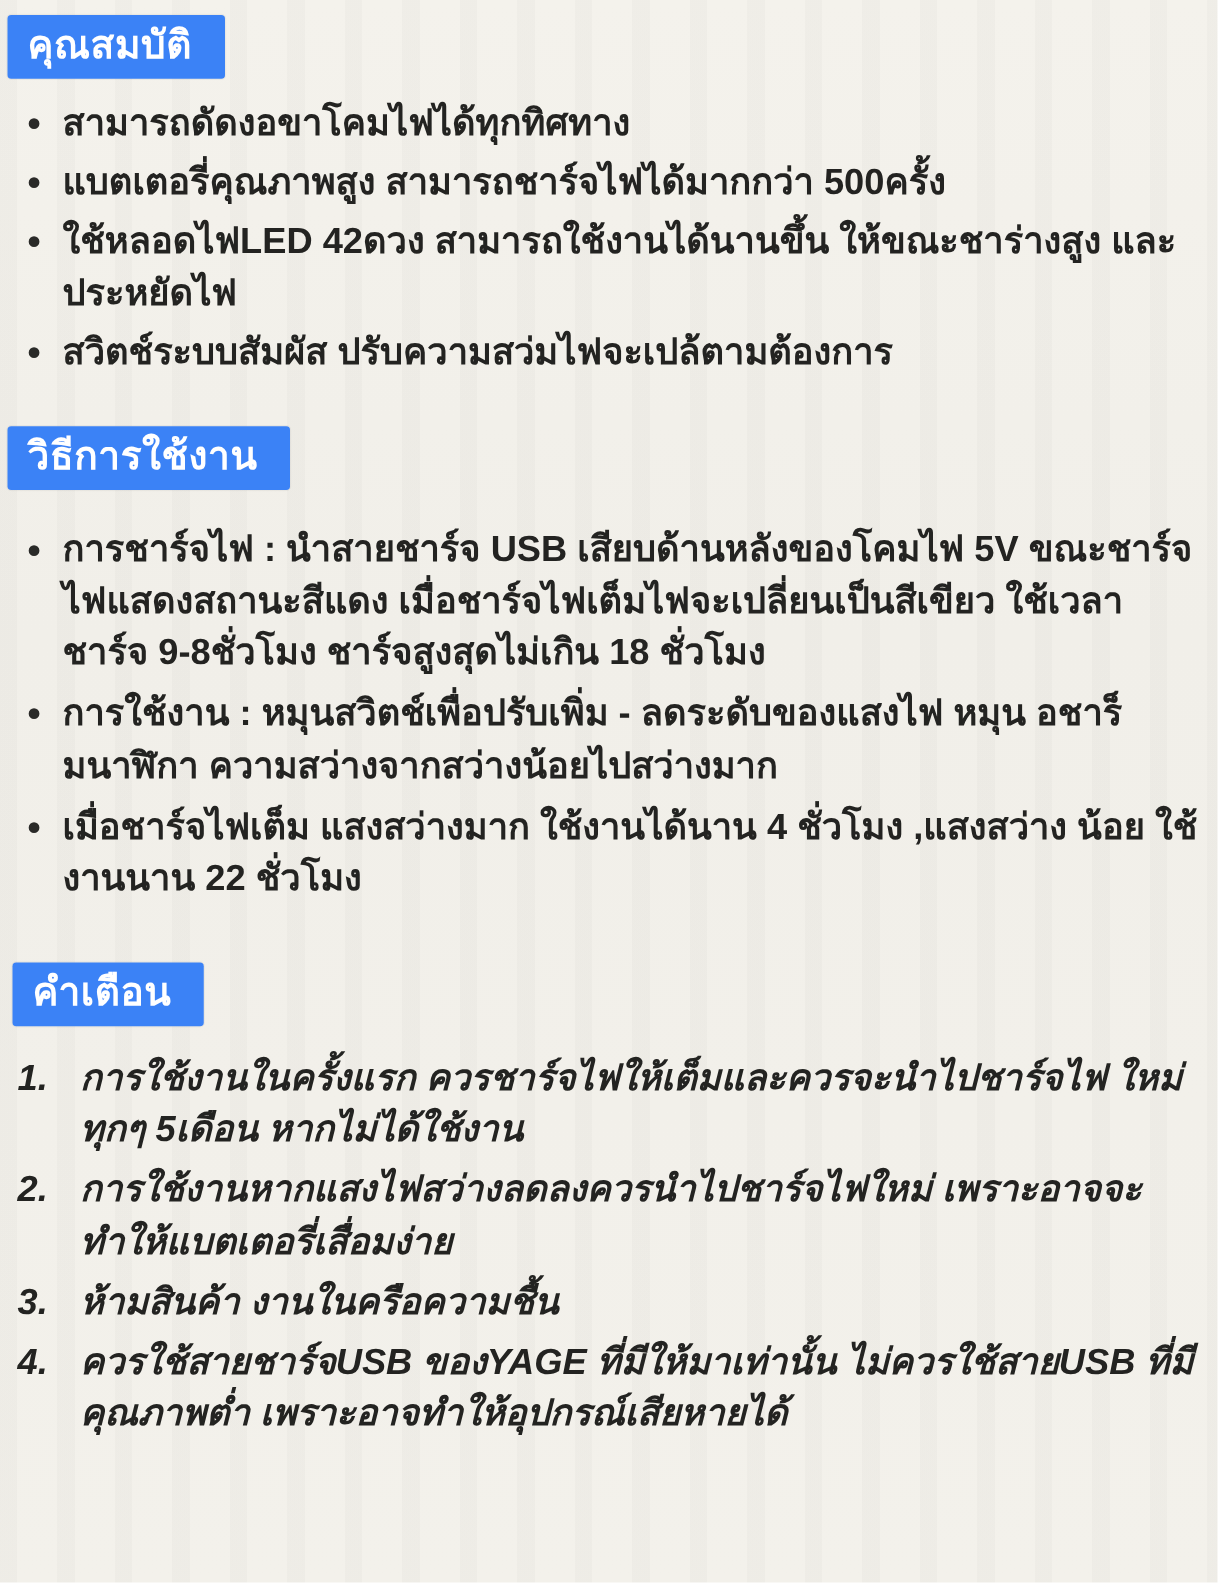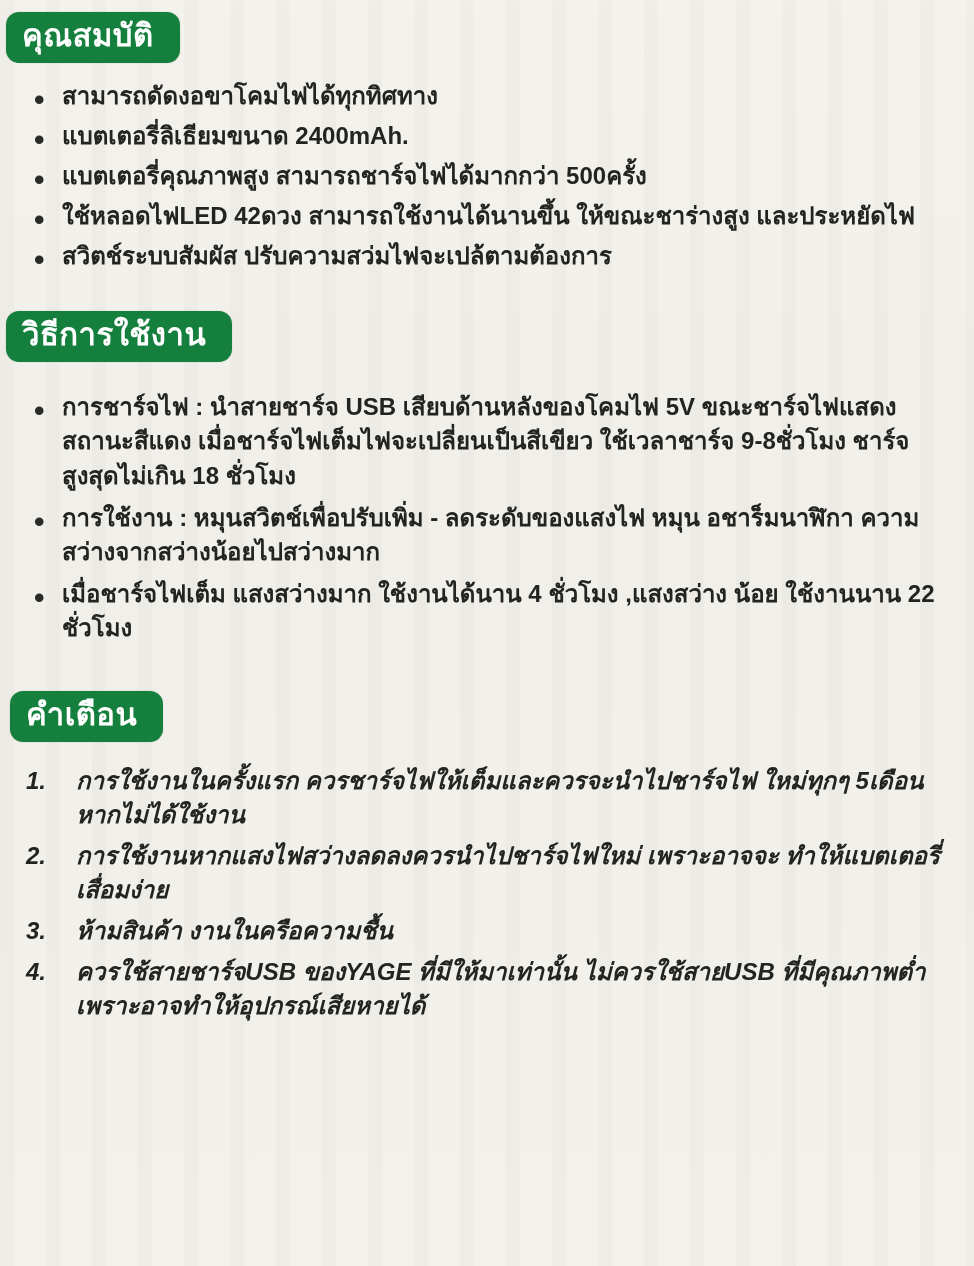--- a/index.html
+++ b/index.html
@@ -22,39 +22,39 @@
   .page {
     position: relative;
     width: 100%;
     height: 100%;
     box-sizing: border-box;
     padding: 12px 14px 0 6px;
   }
   .sec { margin: 0; }
   .badge {
     display: inline-block;
-    background: #15803d;
+    background: #3b82f6;
     color: #ffffff;
     font-weight: bold;
     font-size: 31px;
     line-height: 1.0;
     padding: 8px 26px 12px 16px;
-    border-radius: 13px;
+    border-radius: 3px;
     box-shadow: 0 0 0 1px rgba(0,0,0,0.04);
     letter-spacing: 0.5px;
   }
   .sec-features .badge   { margin-left: 0px;  margin-top: 0px; }
   .sec-usage .badge      { margin-left: 0px;  margin-top: 4px; }
   .sec-warning .badge    { margin-left: 4px;  margin-top: 0px; }
 
   ul.list, ol.list {
     list-style: none;
-    margin: 12px;
+    margin: 0;
     padding: 0;
-    font-size: 24px;
+    font-size: 29px;
     font-weight: bold;
     line-height: 1.42;
     color: #232321;
   }
   
   ul.list { margin-top: 18px; }
   ul.list li {
     position: relative;
     padding-left: 44px;
     margin-bottom: 6px;
@@ -93,21 +93,20 @@
 </style>
 </head>
 <body>
 
 <div class="page">
 
   <section class="sec sec-features">
     <div class="badge">คุณสมบัติ</div>
     <ul class="list">
         <li>สามารถดัดงอขาโคมไฟได้ทุกทิศทาง</li>
-        <li>แบตเตอรี่ลิเธียมขนาด 2400mAh.</li>
         <li>แบตเตอรี่คุณภาพสูง สามารถชาร์จไฟได้มากกว่า 500ครั้ง</li>
         <li>ใช้หลอดไฟLED 42ดวง สามารถใช้งานได้นานขึ้น ให้ขณะชาร่างสูง และประหยัดไฟ</li>
         <li>สวิตช์ระบบสัมผัส ปรับความสว่มไฟจะเปล้ตามต้องการ</li>
       </ul>
   </section>
 
   <section class="sec sec-usage">
     <div class="badge">วิธีการใช้งาน</div>
     <ul class="list">
         <li>การชาร์จไฟ : นำสายชาร์จ USB เสียบด้านหลังของโคมไฟ 5V ขณะชาร์จไฟแสดงสถานะสีแดง เมื่อชาร์จไฟเต็มไฟจะเปลี่ยนเป็นสีเขียว ใช้เวลาชาร์จ 9-8ชั่วโมง ชาร์จสูงสุดไม่เกิน 18 ชั่วโมง</li>

